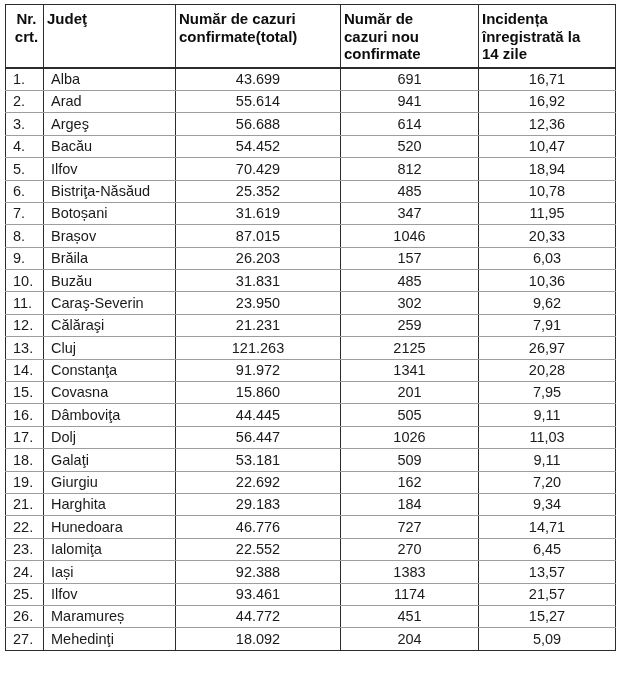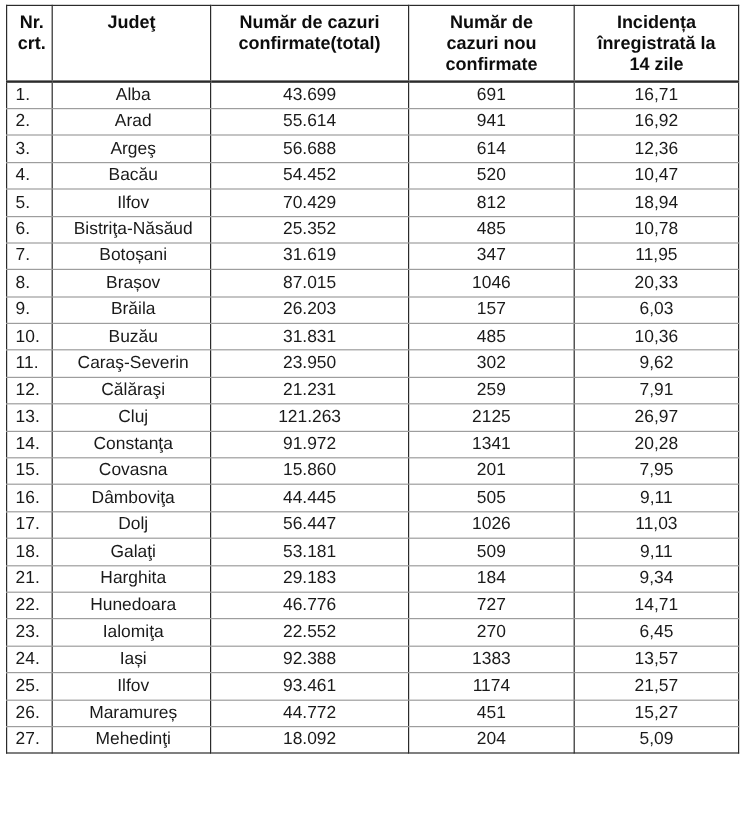--- a/index.html
+++ b/index.html
@@ -35,21 +35,21 @@
   col.c-nr    { width: 38px; }
   col.c-jud   { width: 132px; }
   col.c-tot   { width: 165px; }
   col.c-nou   { width: 138px; }
   col.c-inc   { width: 137px; }
 
   thead th {
     font-size: 15px;
     font-weight: bold;
     line-height: 1.18;
-    text-align: center;
+    text-align: left;
     vertical-align: top;
     padding: 5px 3px 4px 3px;
     height: 60px;
     box-sizing: border-box;
     border-left: 1.6px solid #2b2b2b;
     border-right: 1.6px solid #2b2b2b;
     border-top: 1.6px solid #2b2b2b;
     border-bottom: 2px solid #2b2b2b;
     color: #0d0d0d;
     background: #ffffff;
@@ -70,21 +70,21 @@
     border-right: 1.6px solid #2b2b2b;
     border-top: 1px solid #9d9d9d;
     border-bottom: 1px solid #9d9d9d;
     background: #ffffff;
   }
   tbody tr:last-child td {
     border-bottom: 1.6px solid #2b2b2b;
   }
 
   td.cell-nr  { text-align: left;   padding-left: 7px; }
-  td.cell-jud { text-align: center;   padding-left: 7px; }
+  td.cell-jud { text-align: left;   padding-left: 7px; }
   td.cell-num { text-align: center; }
 </style>
 </head>
 <body>
 
 <div id="table-wrap">
   <table class="data-table">
     <colgroup>
       <col class="c-nr">
       <col class="c-jud">
@@ -222,20 +222,27 @@
           <td class="cell-num">11,03</td>
         </tr>
         <tr>
           <td class="cell-nr">18.</td>
           <td class="cell-jud">Galaţi</td>
           <td class="cell-num">53.181</td>
           <td class="cell-num">509</td>
           <td class="cell-num">9,11</td>
         </tr>
         <tr>
+          <td class="cell-nr">19.</td>
+          <td class="cell-jud">Giurgiu</td>
+          <td class="cell-num">22.692</td>
+          <td class="cell-num">162</td>
+          <td class="cell-num">7,20</td>
+        </tr>
+        <tr>
           <td class="cell-nr">21.</td>
           <td class="cell-jud">Harghita</td>
           <td class="cell-num">29.183</td>
           <td class="cell-num">184</td>
           <td class="cell-num">9,34</td>
         </tr>
         <tr>
           <td class="cell-nr">22.</td>
           <td class="cell-jud">Hunedoara</td>
           <td class="cell-num">46.776</td>

